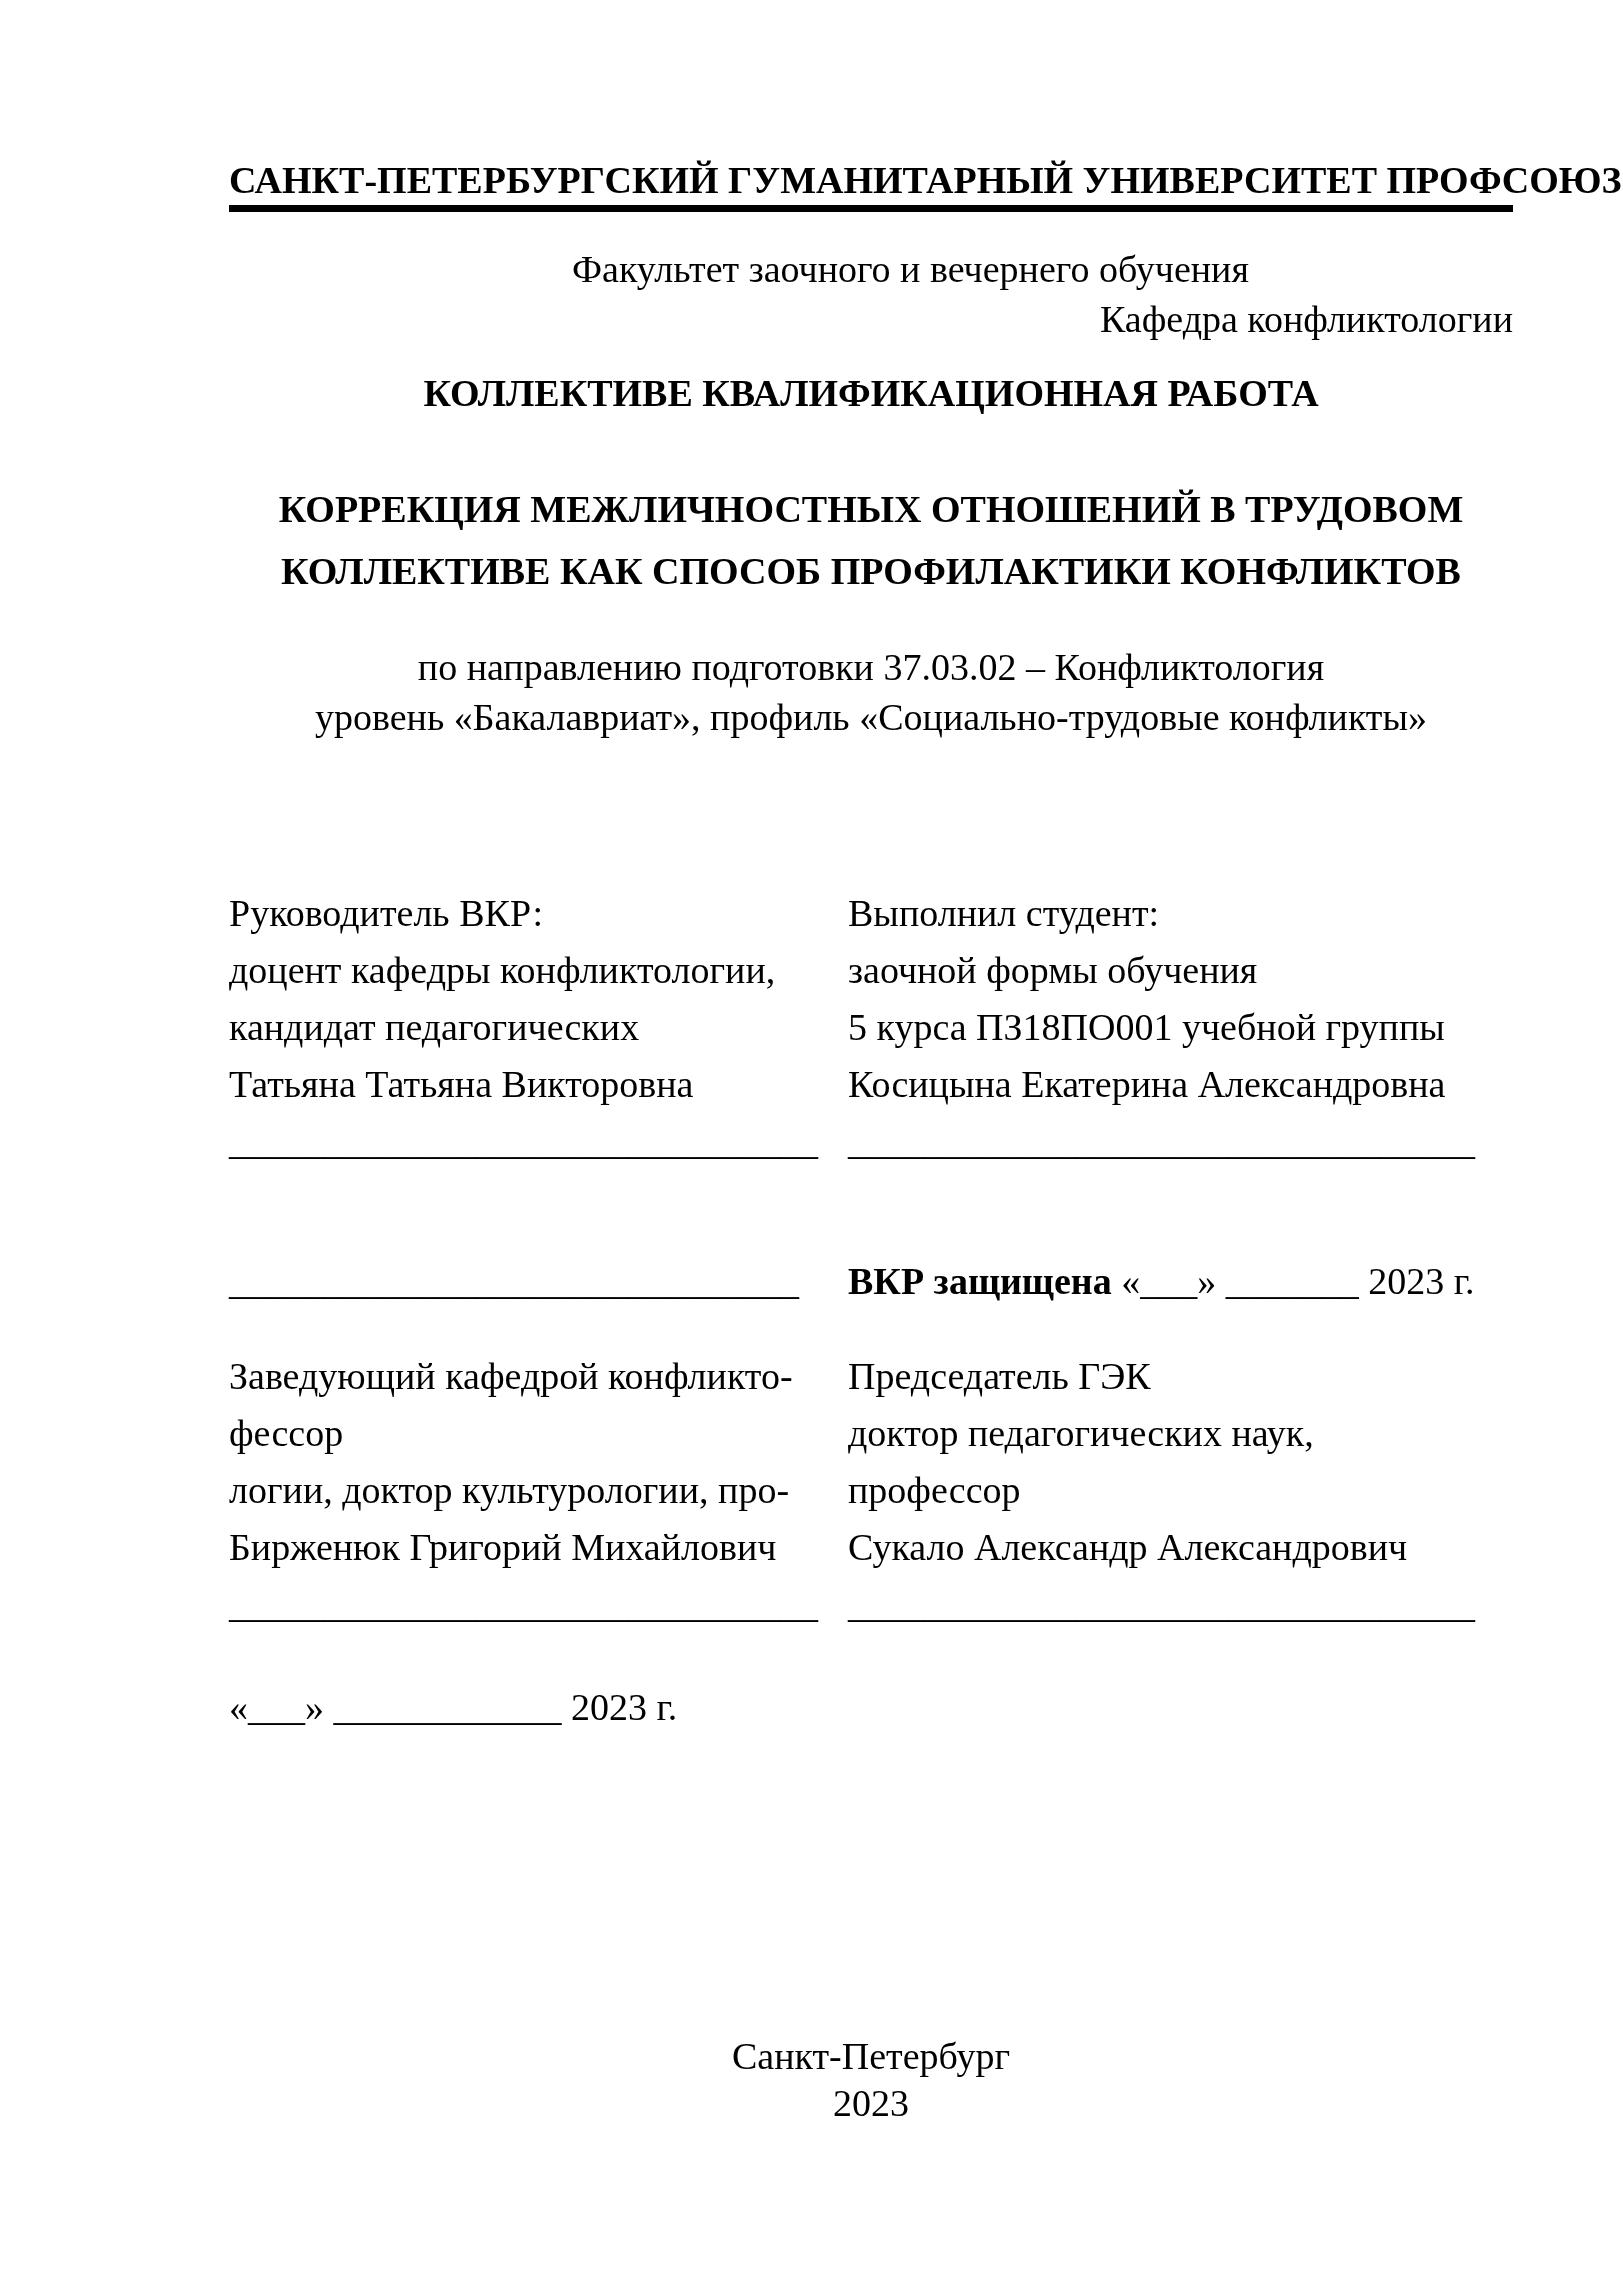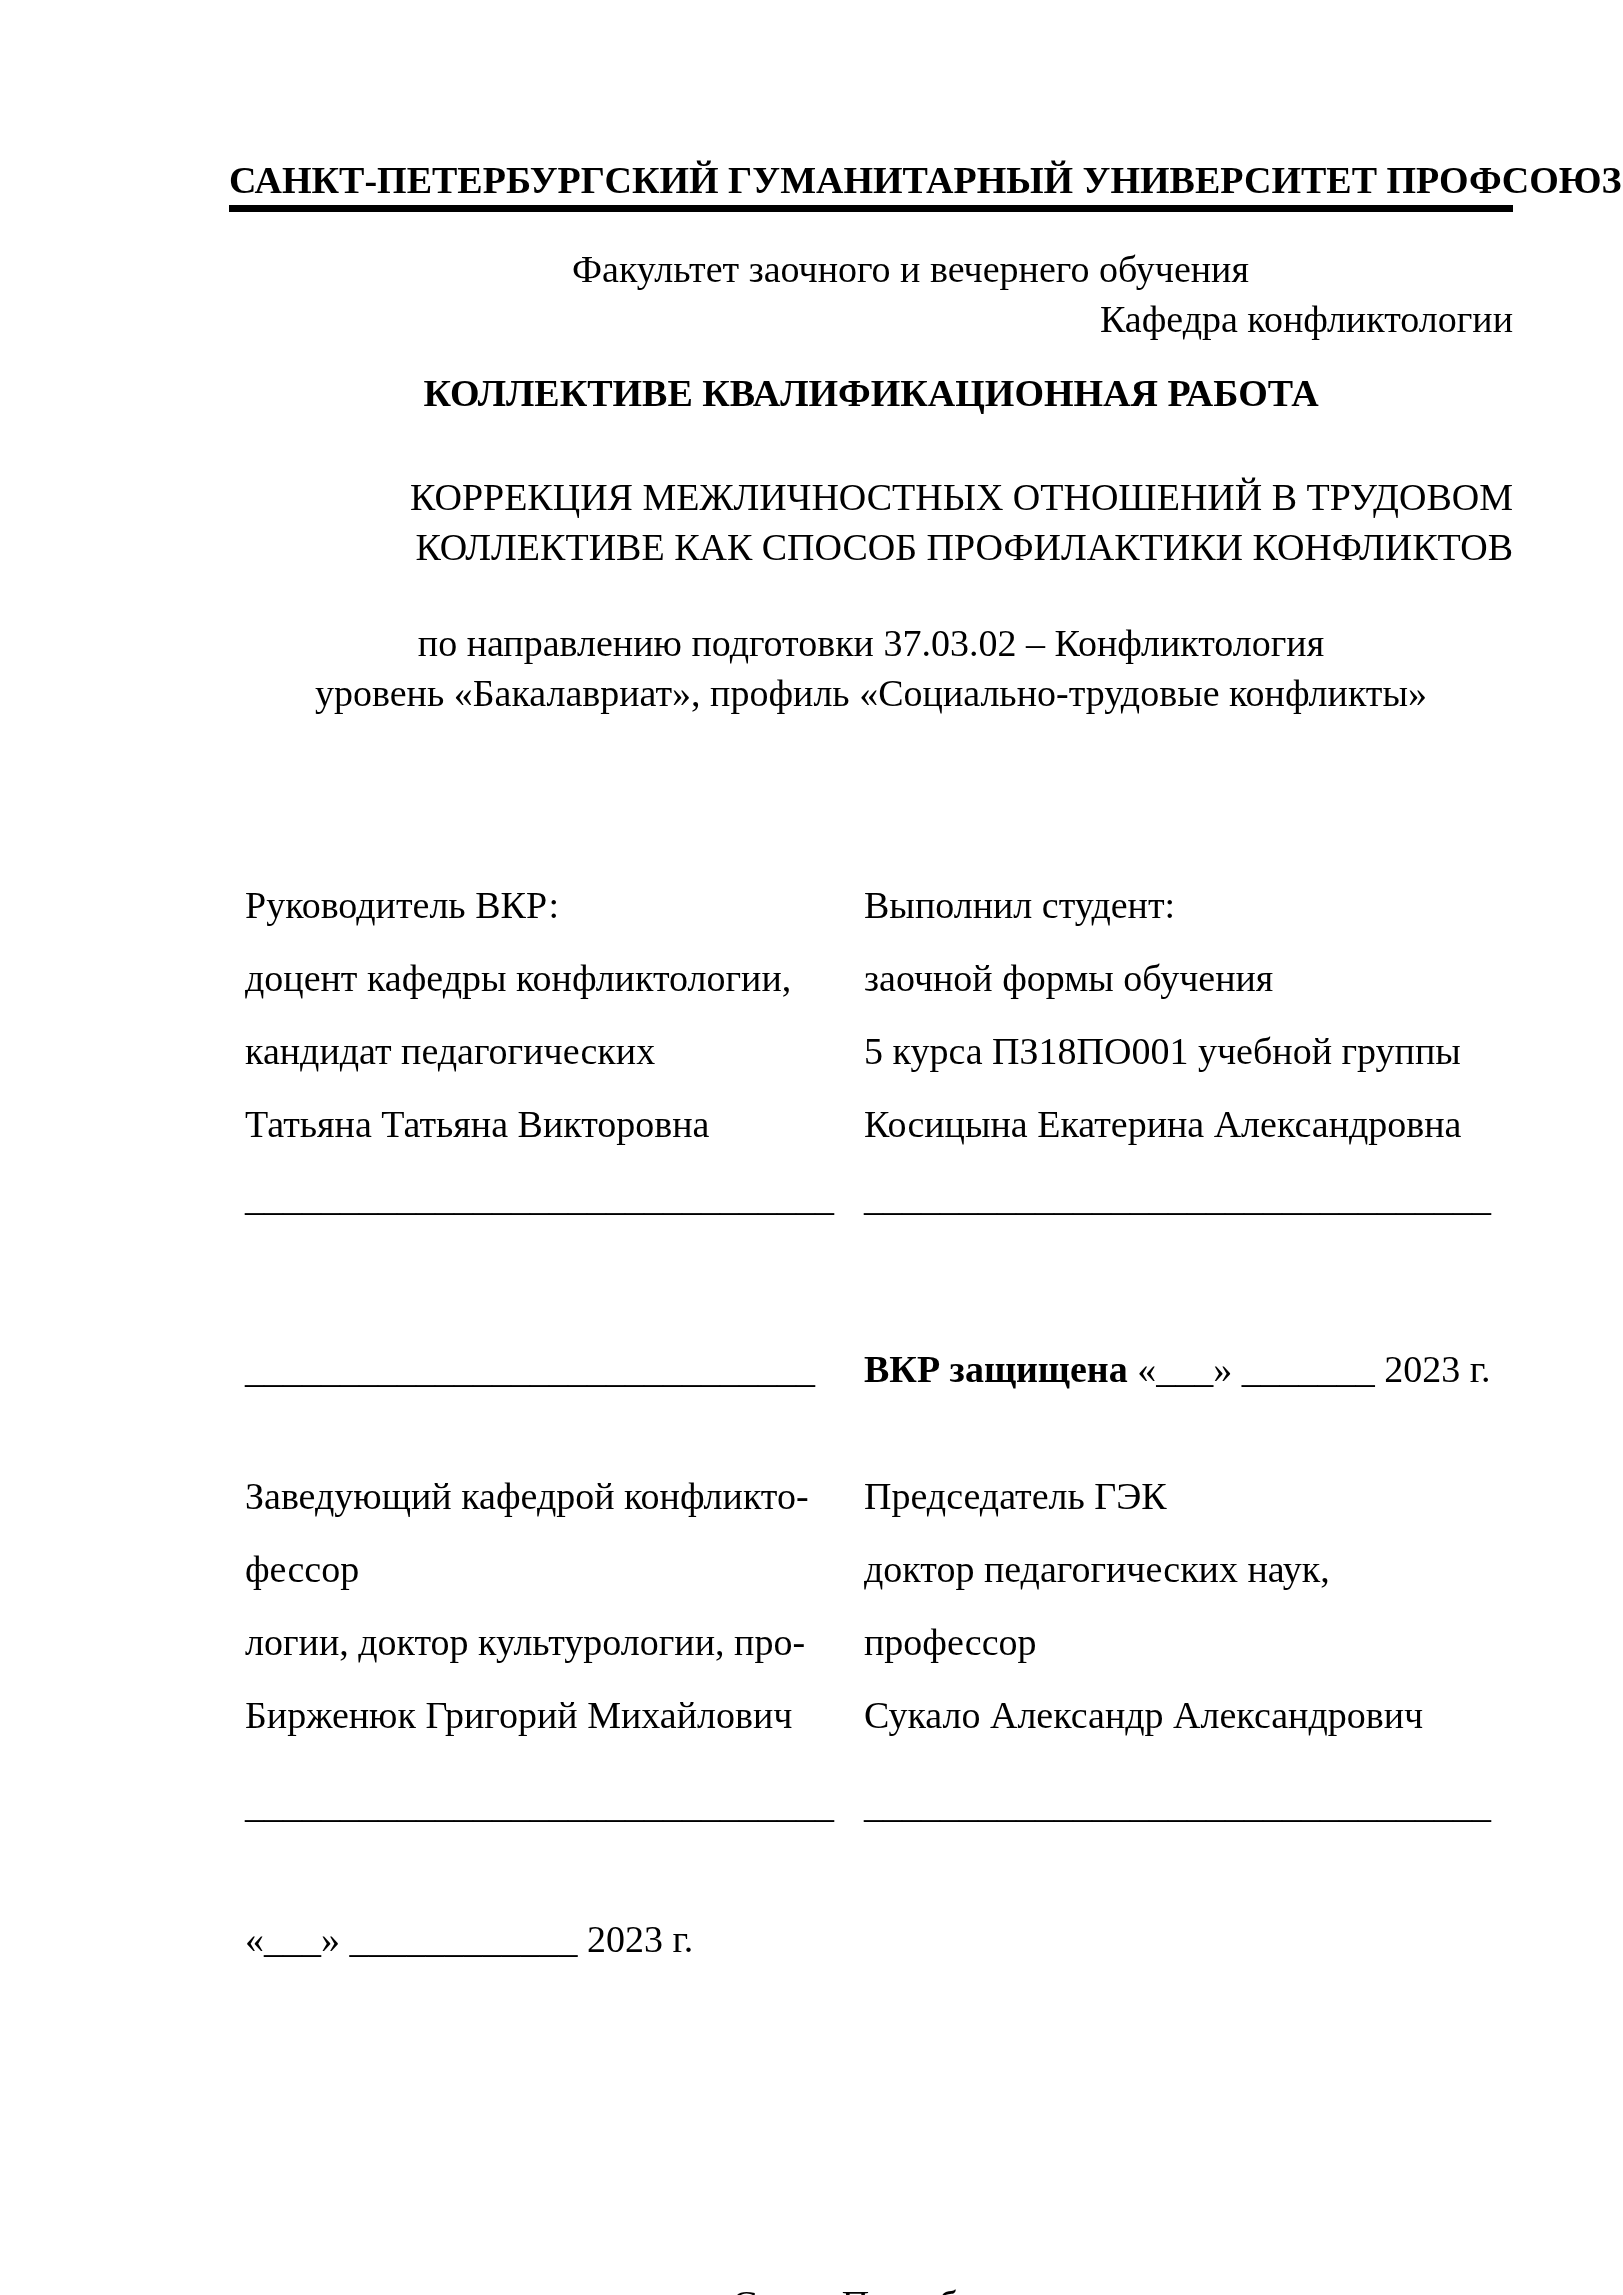--- a/index.html
+++ b/index.html
@@ -26,38 +26,38 @@
   .top-line   { line-height: 50px; white-space: nowrap; }
   .university {
     font-weight: bold;
     text-align: center;
     border-bottom: 7px solid #000000;
   }
   .faculty    { text-align: center; padding-left: 79px; margin-top: 32px; }
   .department { text-align: right; }
 
   .work-type  { font-weight: bold; text-align: center; line-height: 50px; white-space: nowrap; }
-  .work-title { font-weight: normal; text-align: right; line-height: 50px; white-space: nowrap; }
+  .work-title { font-weight: bold; text-align: center; line-height: 50px; white-space: nowrap; margin-top: 12px; }
   .program    { text-align: center; line-height: 50px; white-space: nowrap; }
 
   
   .sp30  { height: 23.6px;  }
   .sp69  { height: 54px;  }
   .sp59  { height: 46px;  }
   .sp182 { height: 143px; }
   .sp106 { height: 83px; }
   .sp49  { height: 38px;  }
   .sp58  { height: 46px;  }
   .sp378 { height: 297px; }
 
   
   .cols { display: flex; line-height: 57px; }
   .col-left  { width: 619px; flex: 0 0 619px; }
   .col-right { flex: 1 1 auto; }
-  .cols p { margin: 16px; white-space: nowrap; }
+  .cols p { margin: 0; white-space: nowrap; }
 
   .bold { font-weight: bold; }
 
   .footer-block { text-align: center; line-height: 47px; }
 </style>
 </head>
 <body>
 
 <div class="page">
 

